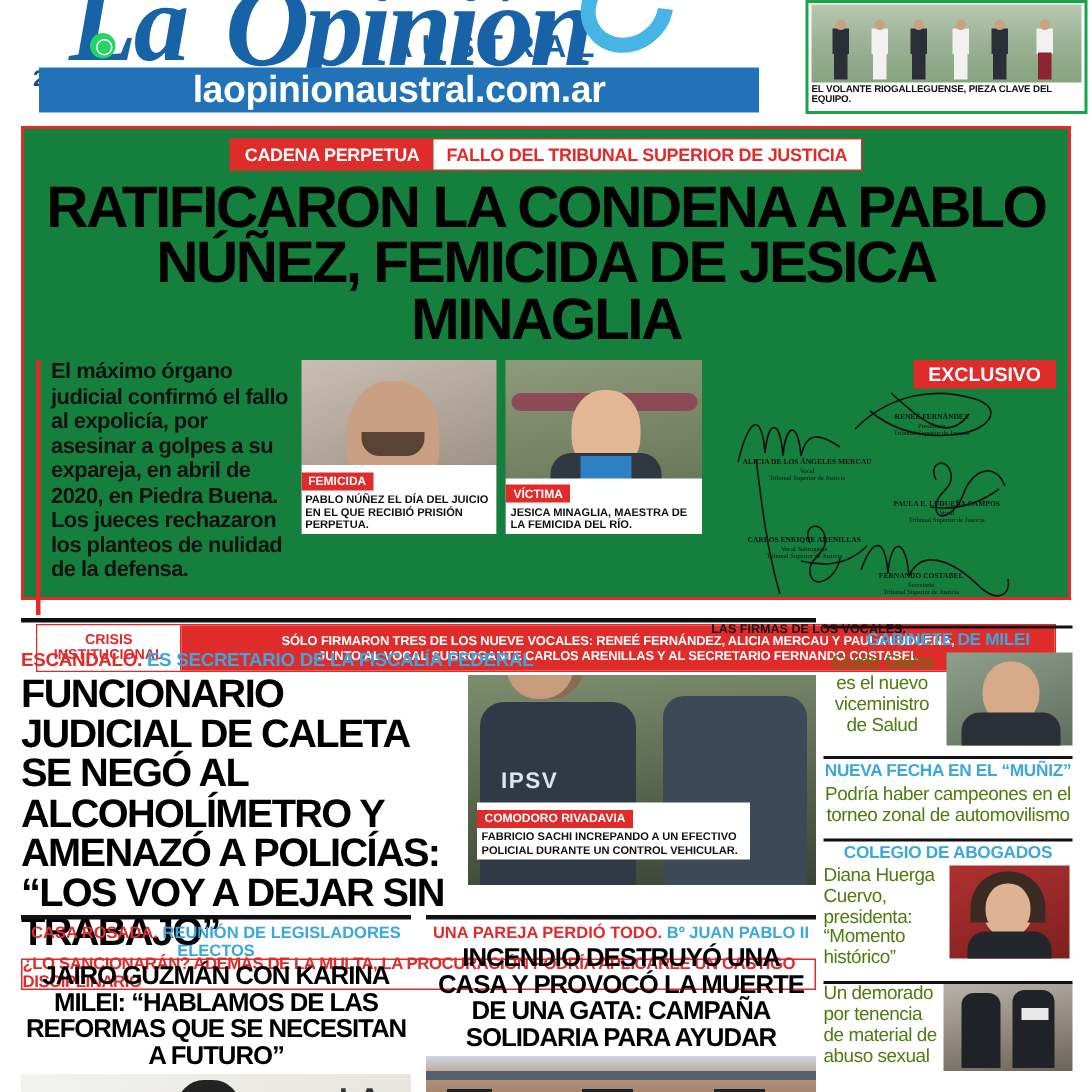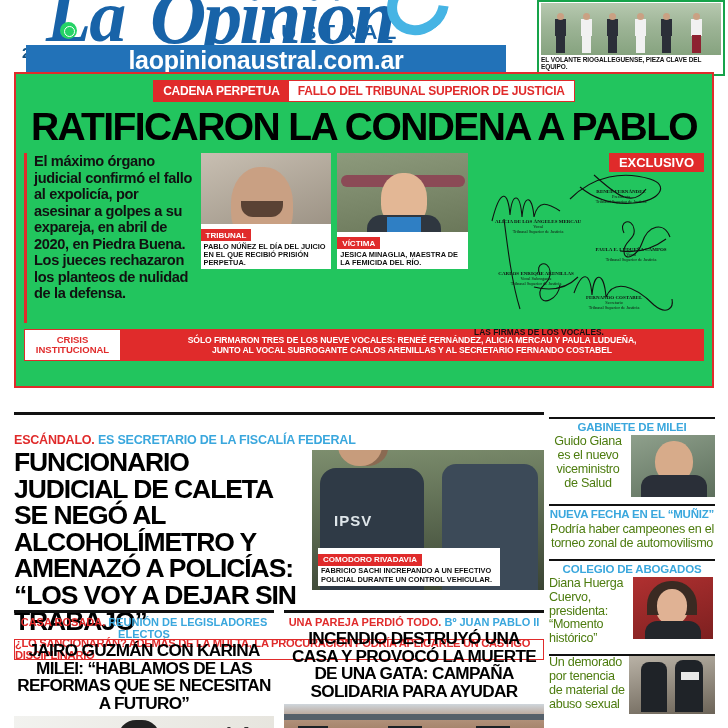--- a/index.html
+++ b/index.html
@@ -70,22 +70,22 @@
   .pl b { position: absolute; left: 1px; top: 16px; width: 9px; height: 18px; display: block; background: #2b2f38; }
   .pl s { position: absolute; left: 2px; top: -6px; width: 7px; height: 7px; border-radius: 50%; background: #caa183; }
   .sport-cap {
     position: absolute; left: 2px; bottom: 2px; right: 2px; height: 18px;
     display: flex; align-items: center; justify-content: center;
     font-size: 6.5px; font-weight: bold; color: #111; letter-spacing: -0.1px;
   }
 
   
   .main-box {
-    position: absolute; left: 14px; top: 72px; width: 700px; height: 316px;
-    border: 2px solid #e02b2b; background: #22c55e;
+    position: absolute; left: 14px; top: 84px; width: 700px; height: 316px;
+    border: 2px solid #e02b2b; background: #15803d;
   }
   .kicker-row { display: flex; justify-content: center; margin-top: 6px; }
   .kicker-wrap { display: flex; border: 1.5px solid #e02b2b; }
   .kicker-red {
     background: #e02b2b; color: #fff; font-size: 12px; font-weight: bold;
     padding: 3px 9px; letter-spacing: -0.2px;
   }
   .kicker-white {
     background: #fff; color: #e02b2b; font-size: 12px; font-weight: bold;
     padding: 3px 9px; letter-spacing: -0.2px;
@@ -152,21 +152,21 @@
   .sec2-photo {
     position: relative; width: 232px; height: 140px; margin-top: 3px;
     background: linear-gradient(175deg,#7d8e6e 0%,#54614a 60%,#3a4434 100%);
     overflow: hidden;
   }
   .cop { position: absolute; left: 8px; top: 18px; width: 104px; height: 122px; background: #2f3a46; border-radius: 16px 16px 0 0; }
   .cop::after { content: "IPSV"; position: absolute; left: 14px; top: 44px; color: #dfe6ea; font-size: 15px; font-weight: bold; letter-spacing: 1px; }
   .cop-head { position: absolute; left: 34px; top: -20px; width: 42px; height: 36px; background: #8a6a52; border-radius: 50%; }
   .man { position: absolute; right: 6px; top: 14px; width: 96px; height: 126px; background: #3c4a58; border-radius: 14px 14px 0 0; }
   .man-head { position: absolute; left: 26px; top: -26px; width: 44px; height: 42px; background: #c79c7c; border-radius: 48%; }
-  .sec2-cap { position: absolute; left: 6px; bottom: 4px; width: 182px; background: #fff; }
+  .sec2-cap { position: absolute; left: 6px; bottom: 17px; width: 182px; background: #fff; }
   .redbar {
     margin-top: 4px; border: 1.5px solid #e02b2b; height: 21px;
     display: flex; align-items: center; justify-content: center;
     color: #e02b2b; font-size: 11.2px; font-weight: bold; letter-spacing: -0.3px;
   }
 
   
   .briefs { position: absolute; left: 14px; top: 610px; width: 530px; display: flex; gap: 10px; }
   .brief { width: 260px; }
   .brief-head {
@@ -260,34 +260,35 @@
 
     <div class="kicker-row">
       <div class="kicker-wrap">
         <span class="kicker-red">CADENA PERPETUA</span>
         <span class="kicker-white">FALLO DEL TRIBUNAL SUPERIOR DE JUSTICIA</span>
       </div>
     </div>
 
     <h1 class="main-head">
       <span class="l2">RATIFICARON LA CONDENA A PABLO</span>
+      <span class="l2">NÚÑEZ, FEMICIDA DE JESICA MINAGLIA</span>
     </h1>
 
     <div class="main-body">
 
       <div class="lead-col">
         <p>El máximo órgano judicial confirmó el fallo al expolicía, por asesinar a golpes a su expareja, en abril de 2020, en Piedra Buena. Los jueces rechazaron los planteos de nulidad de la defensa.</p>
       </div>
 
       <div class="photo photo-a">
         <span class="face" style="left:30px; top:14px; width:62px; height:78px; background:#c9a083;"></span>
         <span style="position:absolute;left:18px;top:78px;width:92px;height:38px;background:#2d2f33;border-radius:12px 12px 0 0;"></span>
         <span style="position:absolute;left:40px;top:48px;width:42px;height:16px;background:#5a4234;border-radius:0 0 12px 12px;"></span>
         <div class="cap-box">
-          <span class="cap-tag">TRIBUNAL</span>
+          <span class="cap-tag">FEMICIDA</span>
           <div class="cap-txt">
             <b>PABLO NÚÑEZ</b><span> EL DÍA DEL JUICIO EN EL QUE RECIBIÓ PRISIÓN PERPETUA.</span>
           </div>
         </div>
       </div>
 
       <div class="photo photo-b">
         <span style="position:absolute;left:4px;top:22px;width:124px;height:12px;background:#8b4a56;border-radius:6px;"></span>
         <span class="face" style="left:44px; top:20px; width:46px; height:54px; background:#e3b795;"></span>
         <span style="position:absolute;left:30px;top:62px;width:74px;height:54px;background:#2f3740;border-radius:14px 14px 0 0;"></span>

